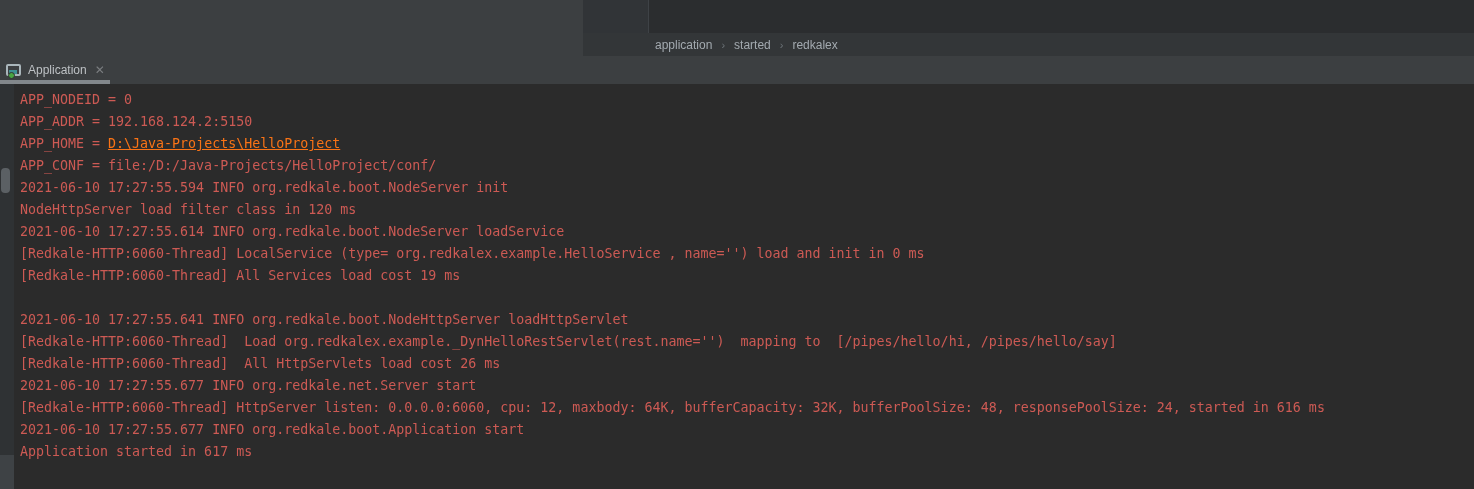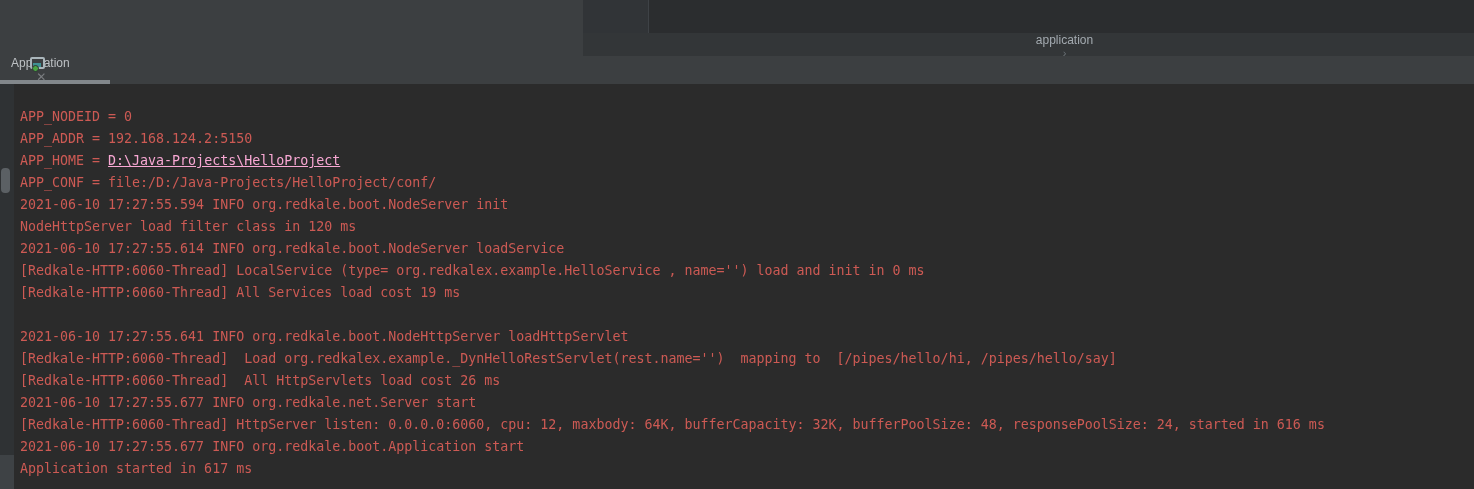--- a/index.html
+++ b/index.html
@@ -1,15 +1,15 @@
 <!DOCTYPE html>
 <html><head>
 <meta charset="utf-8">
 <style>
-  * { margin:0; padding:0; box-sizing:border-box;flex-direction:column; }
+  * { margin:0; padding:0; box-sizing:border-box; }
   html,body { width:1474px; height:489px; overflow:hidden; background:#2b2b2b;
               font-family:"Liberation Sans", sans-serif; }
   .abs { position:absolute; }
 
   
   #top-left-panel   { left:0; top:0; width:583px; height:56px; background:#3c3f41; }
   #editor-strip     { left:583px; top:0; width:891px; height:33px; background:#2b2d2f; }
   #editor-substrip  { left:583px; top:0; width:65px; height:33px; background:#313437; }
   #editor-divider   { left:648px; top:0; width:1px; height:33px; background:#3e4246; }
 
@@ -39,26 +39,26 @@
             border-radius:50%; background:#49a642; border:1px solid #2f3234; }
 
   
   #console { left:0; top:84px; width:1474px; height:405px; background:#2b2b2b; overflow:hidden; }
   #console-gutter { left:0; top:84px; width:14px; height:405px; background:#2f3234; }
   #gutter-thumb { left:1px; top:168px; width:9px; height:25px; border-radius:4px;
                   background:#5b6064; cursor:pointer; }
   #gutter-bottom-block { left:0; top:455px; width:14px; height:34px; background:#3e4245; }
 
   #console-output { position:absolute; left:0; top:0; width:1474px;
-                    padding:22px 0 0 20px;
+                    padding:5px 0 0 20px;
                     font-family:"DejaVu Sans Mono","Liberation Mono",monospace;
                     font-size:13.3px; line-height:22px; white-space:pre; }
   .cline { height:22px; }
   .seg-err  { color:#cd5a54; }
-  .seg-link { color:#f9a8d4; text-decoration:underline; cursor:pointer; }
+  .seg-link { color:#f97316; text-decoration:underline; cursor:pointer; }
 </style>
 </head>
 <body>
 
 <div class="abs" id="top-left-panel"></div>
 <div class="abs" id="editor-strip"></div>
 <div class="abs" id="editor-substrip"></div>
 <div class="abs" id="editor-divider"></div>
 
 <div class="abs" id="breadcrumb-bar">

